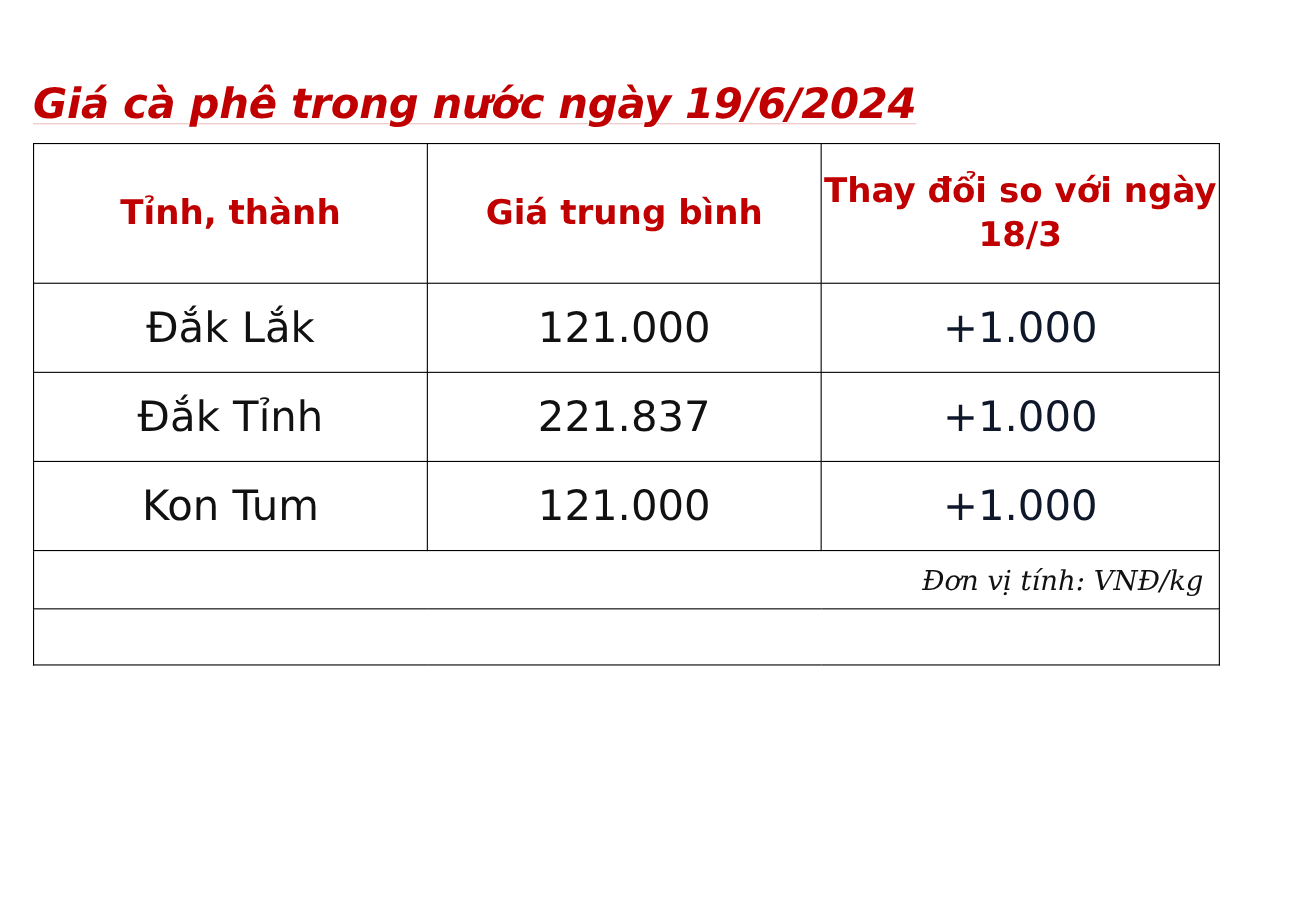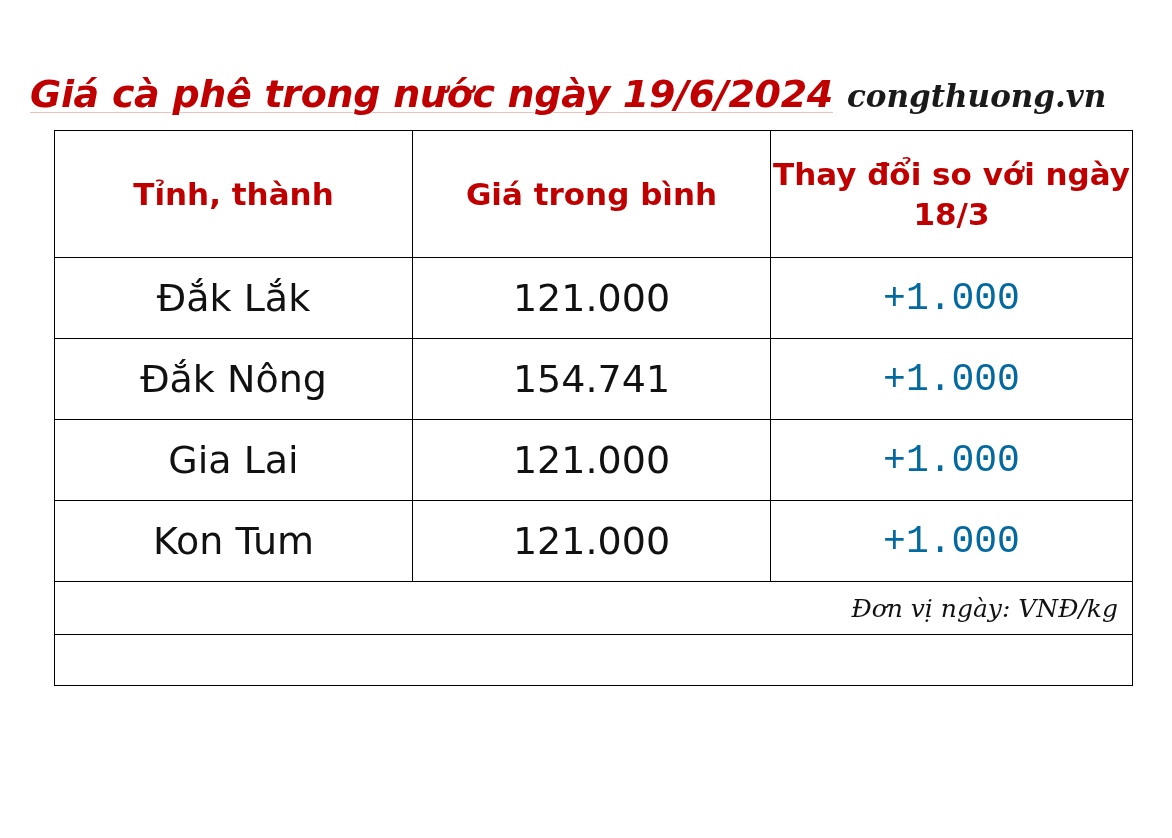--- a/index.html
+++ b/index.html
@@ -49,21 +49,20 @@
     color: #1a1a1a;
   }
   table.price-table {
     position: absolute;
     left: 30px;
     top: 130px;
     width: 1078px;
     border-collapse: collapse;
     table-layout: fixed;
     background: #ffffff;
-    margin-left: 24px;
   }
   table.price-table td,
   table.price-table th {
     border: 1.5px solid #000000;
     padding: 0;
     vertical-align: middle;
     text-align: center;
   }
   col.c1 { width: 358px; }
   col.c2 { width: 358px; }
@@ -79,22 +78,21 @@
     line-height: 1.3;
   }
   .data-cell {
     height: 80px;
     font-family: "DejaVu Sans", sans-serif;
     font-size: 38px;
     color: #111111;
     font-weight: 400;
   }
   .data-cell.change {
-    color: #0369a1;
-    font-family: Liberation Mono, monospace;
+    color: #0f172a;
   }
   .unit-row td {
     height: 52px;
   }
   .unit-text {
     font-family: "DejaVu Serif", serif;
     font-style: italic;
     font-size: 25px;
     color: #111111;
     text-align: right;
@@ -105,60 +103,54 @@
     height: 50px;
   }
 </style>
 </head>
 <body>
 
 <div class="page">
 
   <div class="title-row">
     <span class="title">Giá cà phê trong nước ngày 19/6/2024</span>
-    <span class="source">congthuong.vn</span>
   </div>
 
   <table class="price-table">
     <colgroup>
       <col class="c1">
       <col class="c2">
       <col class="c3">
     </colgroup>
     <thead>
       <tr>
         <th class="hdr-cell">Tỉnh, thành</th>
-        <th class="hdr-cell">Giá trong bình</th>
+        <th class="hdr-cell">Giá trung bình</th>
         <th class="hdr-cell">Thay đổi so với ngày 18/3</th>
       </tr>
     </thead>
     <tbody>
       <tr>
         <td class="data-cell">Đắk Lắk</td>
         <td class="data-cell">121.000</td>
         <td class="data-cell change">+1.000</td>
       </tr>
       <tr>
-        <td class="data-cell">Đắk Nông</td>
-        <td class="data-cell">154.741</td>
-        <td class="data-cell change">+1.000</td>
-      </tr>
-      <tr>
-        <td class="data-cell">Gia Lai</td>
-        <td class="data-cell">121.000</td>
+        <td class="data-cell">Đắk Tỉnh</td>
+        <td class="data-cell">221.837</td>
         <td class="data-cell change">+1.000</td>
       </tr>
       <tr>
         <td class="data-cell">Kon Tum</td>
         <td class="data-cell">121.000</td>
         <td class="data-cell change">+1.000</td>
       </tr>
       <tr class="unit-row">
         <td colspan="3">
-          <span class="unit-text">Đơn vị ngày: VNĐ/kg</span>
+          <span class="unit-text">Đơn vị tính: VNĐ/kg</span>
         </td>
       </tr>
       <tr class="blank-row">
         <td colspan="3"></td>
       </tr>
     </tbody>
   </table>
 
 </div>
 

